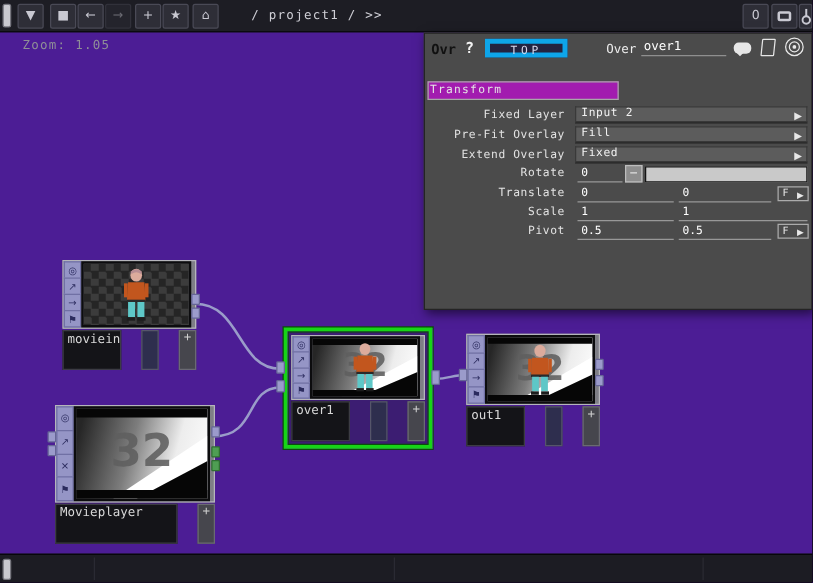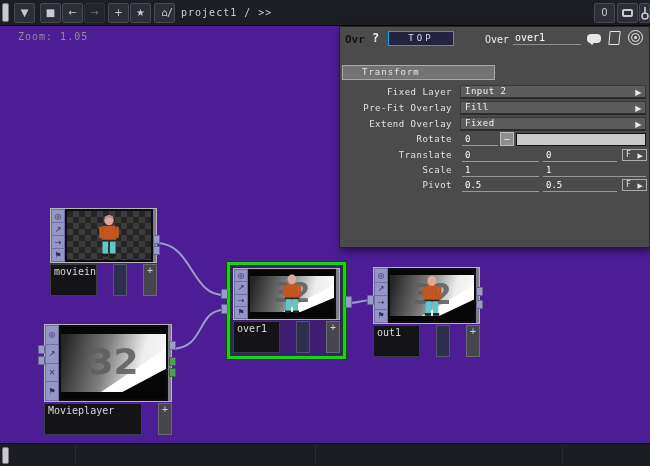--- a/index.html
+++ b/index.html
@@ -20,21 +20,21 @@
     background:#c9c9cf; border:1px solid #77777f; border-radius:2px;
   }
   .tb-btn {
     position:absolute; top:3px; width:21px; height:20px;
     background:#2e2e37; border:1px solid #4a4a56; border-radius:2px;
     color:#c9c9d2; font-size:10px; line-height:18px; text-align:center;
     font-family:"DejaVu Sans", sans-serif; cursor:pointer;
   }
   .tb-btn.dim { opacity:.45; }
   .breadcrumb {
-    position:absolute; left:167px; top:7px; color:#cfcfd6; font-size:10px;
+    position:absolute; left:201px; top:7px; color:#cfcfd6; font-size:10px;
     letter-spacing:1px;
   }
   .monitor-glyph { display:inline-block; width:11px; height:8px;
     border:2px solid #c9c9d2; border-radius:2px; margin-top:5px; }
   .pin-glyph { display:inline-block; margin-top:3px; }
 
   
   .network { position:absolute; left:0; top:26px; width:650px; height:417px;
     background:#4c1d95; }
   .zoom-label { position:absolute; left:18px; top:5px; color:#8f8f97;
@@ -80,40 +80,40 @@
     background:rgba(10,30,10,.25); }
 
   
   .panel { position:absolute; left:339px; top:26px; width:311px; height:222px;
     background:#4b4b4b; border:1px solid #242424; z-index:5;
     box-shadow:2px 3px 8px rgba(0,0,0,.55); font-size:9px; }
   .p-type { position:absolute; left:5px; top:6px; font-weight:bold; font-size:11px; color:#111; }
   .p-help { position:absolute; left:32px; top:4px; font-weight:bold; font-size:12px;
     color:#f2f2f2; cursor:pointer; }
   .p-family { position:absolute; left:48px; top:4px; width:66px; height:15px;
-    background:#23233f; border:1px solid #0ea5e9; color:#d9d9ec; text-align:center;
+    background:#23233f; border:4px solid #0ea5e9; color:#d9d9ec; text-align:center;
     line-height:13px; letter-spacing:3px; font-size:9px; cursor:pointer; }
   .p-oplabel { position:absolute; left:145px; top:7px; color:#ececec; font-size:10px; }
   .p-opname { position:absolute; left:173px; top:5px; width:68px; height:13px;
     border-bottom:1px solid #8f8f8f; color:#fff; font-size:10px; padding-left:2px; cursor:text; }
   .icon-bubble { position:absolute; left:247px; top:7px; width:14px; height:9px;
     background:#e6e6e6; border-radius:4px; cursor:pointer; }
   .icon-bubble::after { content:""; position:absolute; left:2px; top:8px;
     border:3px solid transparent; border-top-color:#e6e6e6; }
   .icon-page { position:absolute; left:269px; top:4px; width:11px; height:14px;
     border:1.5px solid #e6e6e6; border-radius:1px; transform:skewX(-6deg); cursor:pointer; }
   .icon-target { position:absolute; left:288px; top:3px; width:15px; height:15px;
     border:1.5px solid #e8e8e8; border-radius:50%; cursor:pointer; }
   .icon-target::before { content:""; position:absolute; inset:2px;
     border:1.5px solid #e8e8e8; border-radius:50%; }
   .icon-target::after { content:""; position:absolute; left:4.5px; top:4.5px;
     width:3px; height:3px; background:#e8e8e8; border-radius:50%; }
 
-  .p-tab { position:absolute; top:38px; height:15px; background:#737373;
-    color:#e4e4e4; font-size:9px; line-height:13px; padding-left:19px;
+  .p-tab { position:absolute; top:38px; height:15px; background:#a21caf;
+    color:#e4e4e4; font-size:9px; line-height:13px; padding-left:1px;
     letter-spacing:1px; cursor:pointer; }
   .p-tab.active { left:2px; width:153px; border:1px solid #a8a8a8; }
   .p-tab.idle   { left:157px; width:152px; border:1px solid #787878; color:#cfcfcf; }
 
   .prow { position:absolute; left:0; width:311px; height:14px; }
   .prow .plabel { position:absolute; left:0; top:2px; width:112px; text-align:right;
     color:#e2e2e2; letter-spacing:.5px; }
   .menu-field { position:absolute; left:120px; top:0; width:186px; height:14px;
     background:#5c5c5c; border:1px solid #393939; border-bottom:2px solid #2c2c2c;
     color:#f2f2f2; line-height:11px; padding-left:4px; letter-spacing:.5px; cursor:pointer; }

